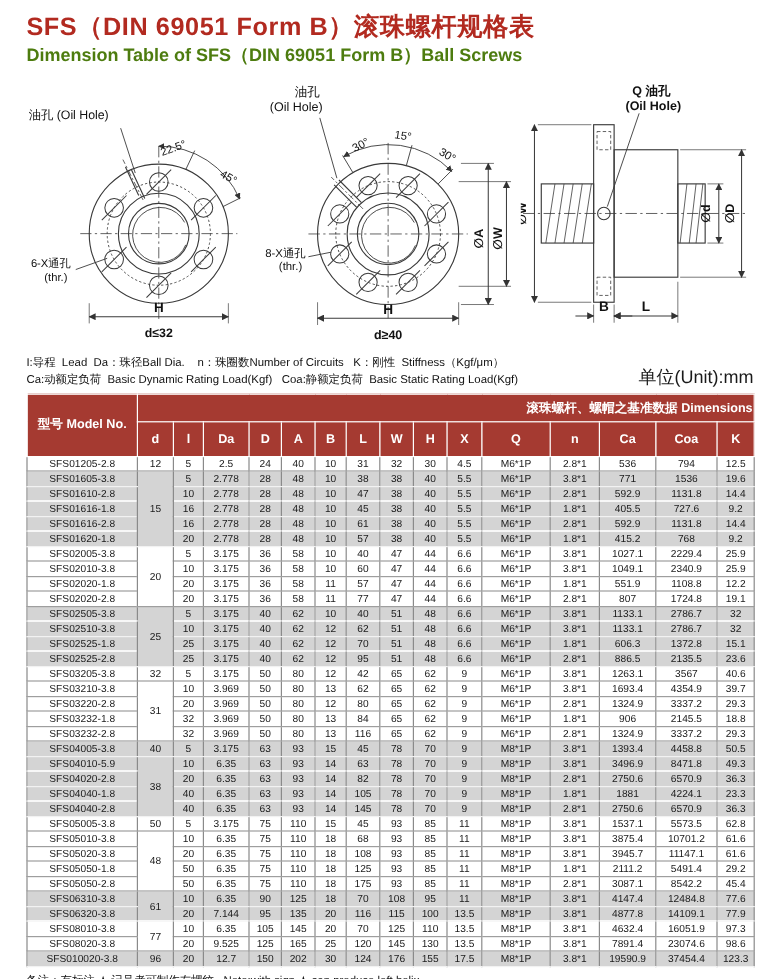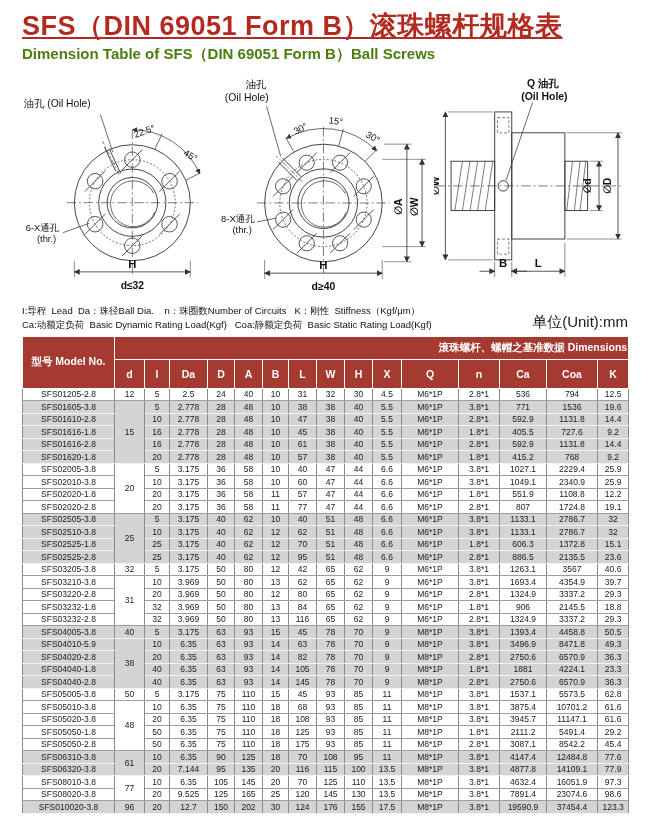--- a/index.html
+++ b/index.html
@@ -1,20 +1,20 @@
 <!DOCTYPE html>
 <html style="--title-red: #b22a20; --red: #a53a31; --row-gray: #d4d4d4;"><head>
 <meta charset="utf-8">
 <style>
   html,body{margin:0;padding:0;background:#fff;}
   body{width:650px;height:816px;overflow:hidden;
        font-family:"Liberation Sans","DejaVu Sans",sans-serif;color:#1a1a1a;}
   .page{padding:8px 22px 0 22px;}
   
-  .title-zh{font-size:27px;font-weight:700;color:var(--title-red,#b22a20);letter-spacing:.5px;text-decoration:underline;}
+  .title-zh{font-size:21px;font-weight:700;color:var(--title-red,#b22a20);letter-spacing:.5px;}
   .title-en{font-size:15px;font-weight:700;color:#4d7c0f;margin-top:1px;}
   
   .diagrams{display:flex;justify-content:space-between;align-items:flex-start;margin:4px 0 2px 0;height:234px;}
   svg text{fill:#111;stroke:none;font-family:"Liberation Sans","DejaVu Sans",sans-serif;}
   
   .legend{display:flex;align-items:flex-end;justify-content:space-between;margin:2px 0 4px 0;gap:28px;}
   .legend-lines div{font-size:9.5px;line-height:1.45;white-space:pre;color:#111;}
   .unit{font-size:15px;font-weight:400;white-space:pre;}
   
   table.spec{border-collapse:collapse;table-layout:fixed;width:606px;border:1.5px solid #2e2e2e;}

